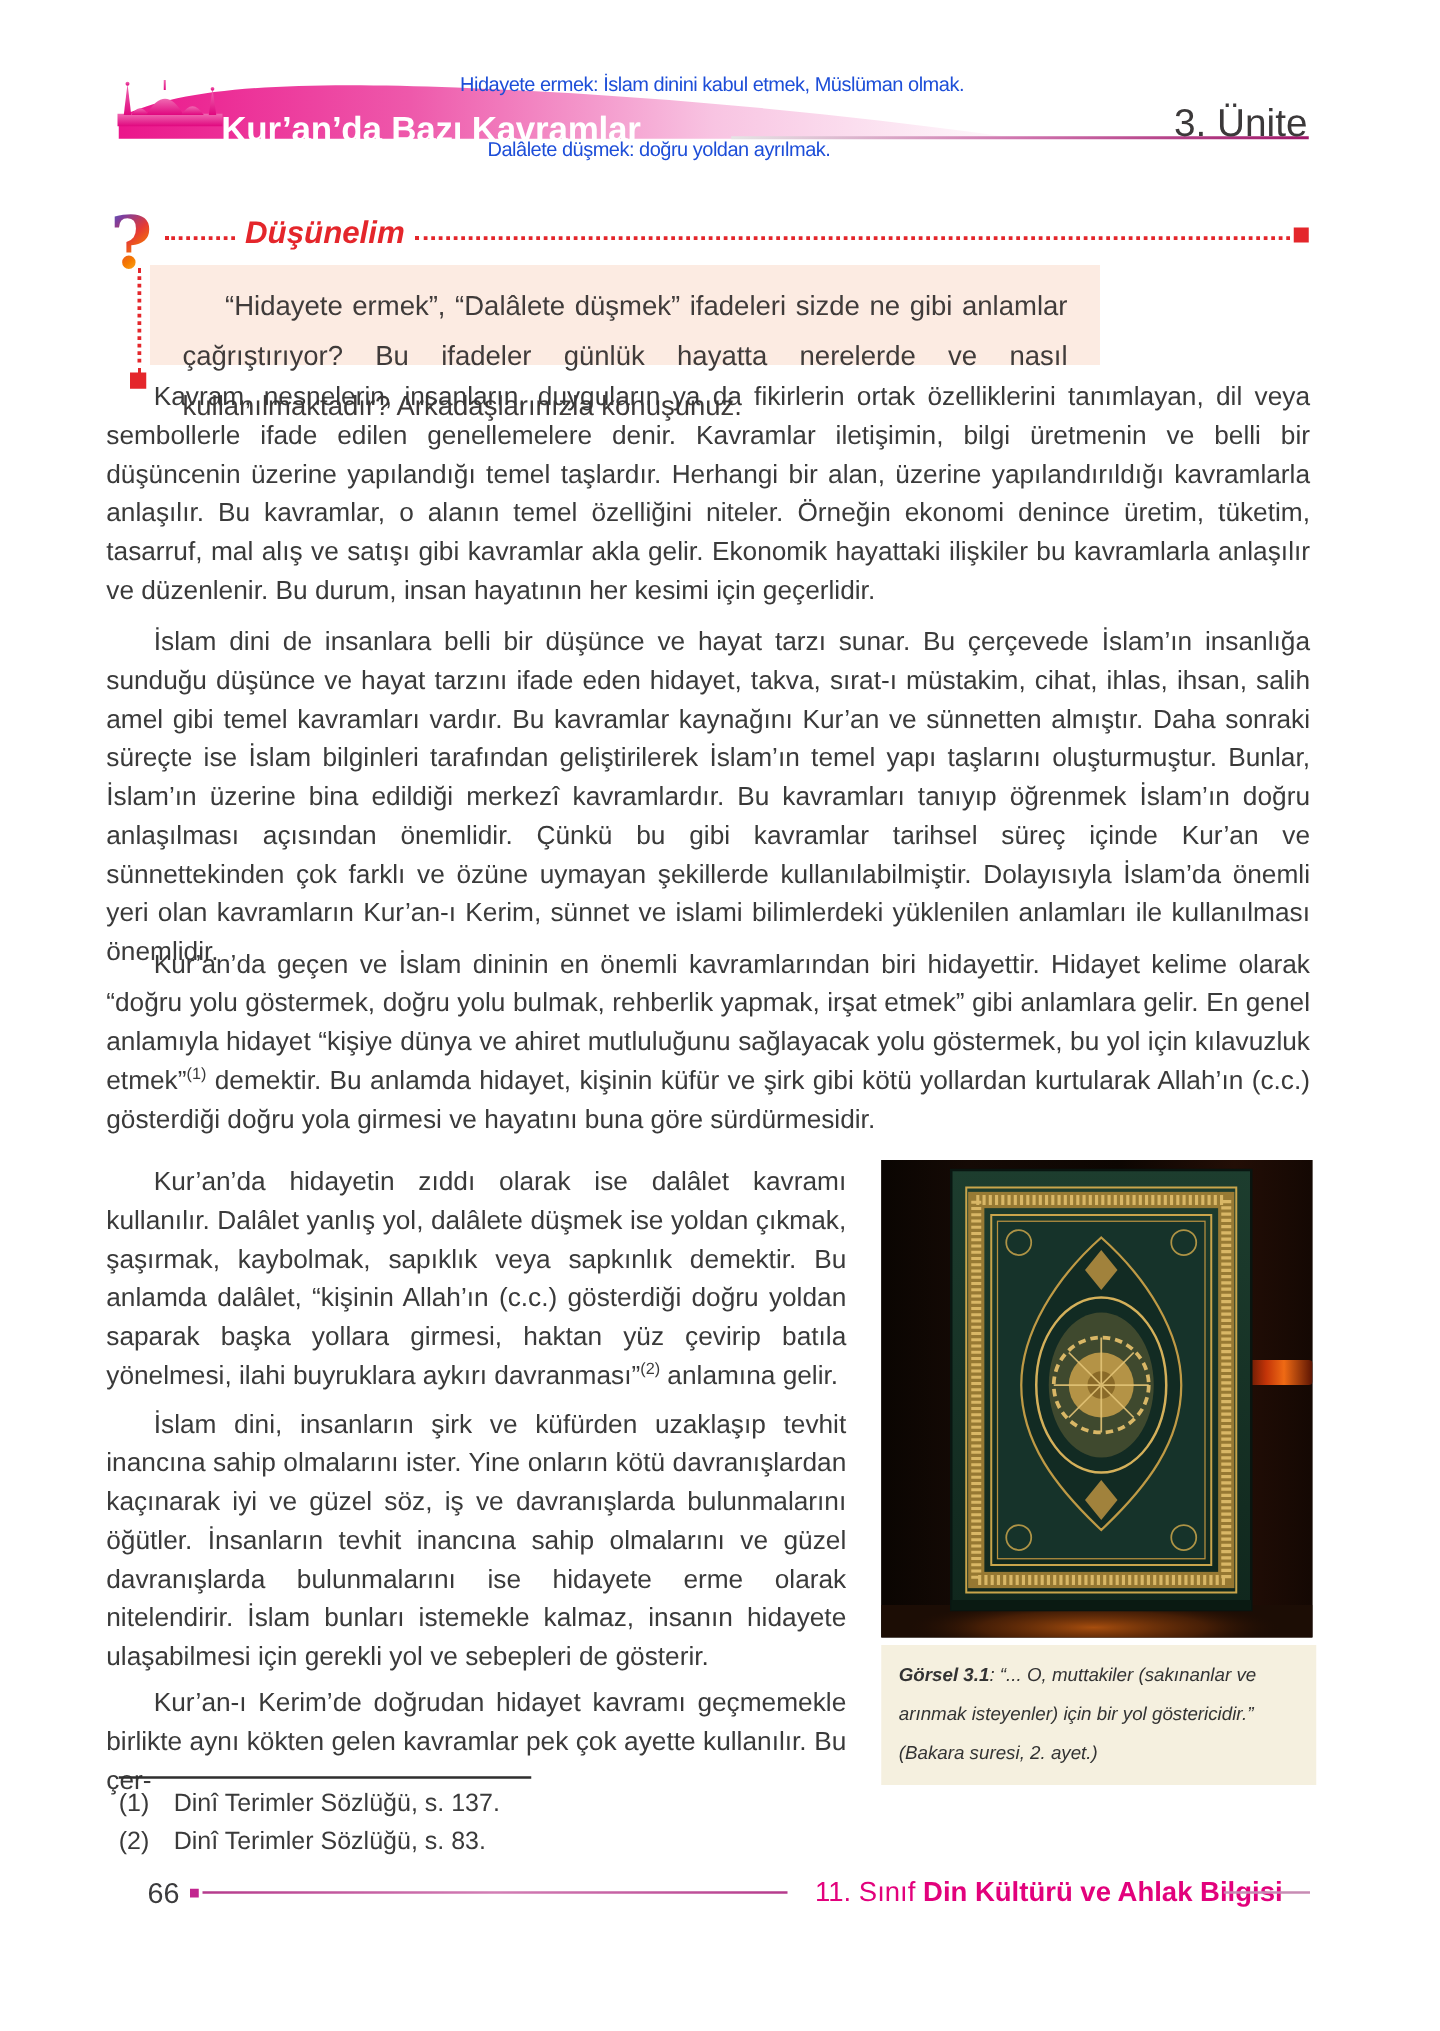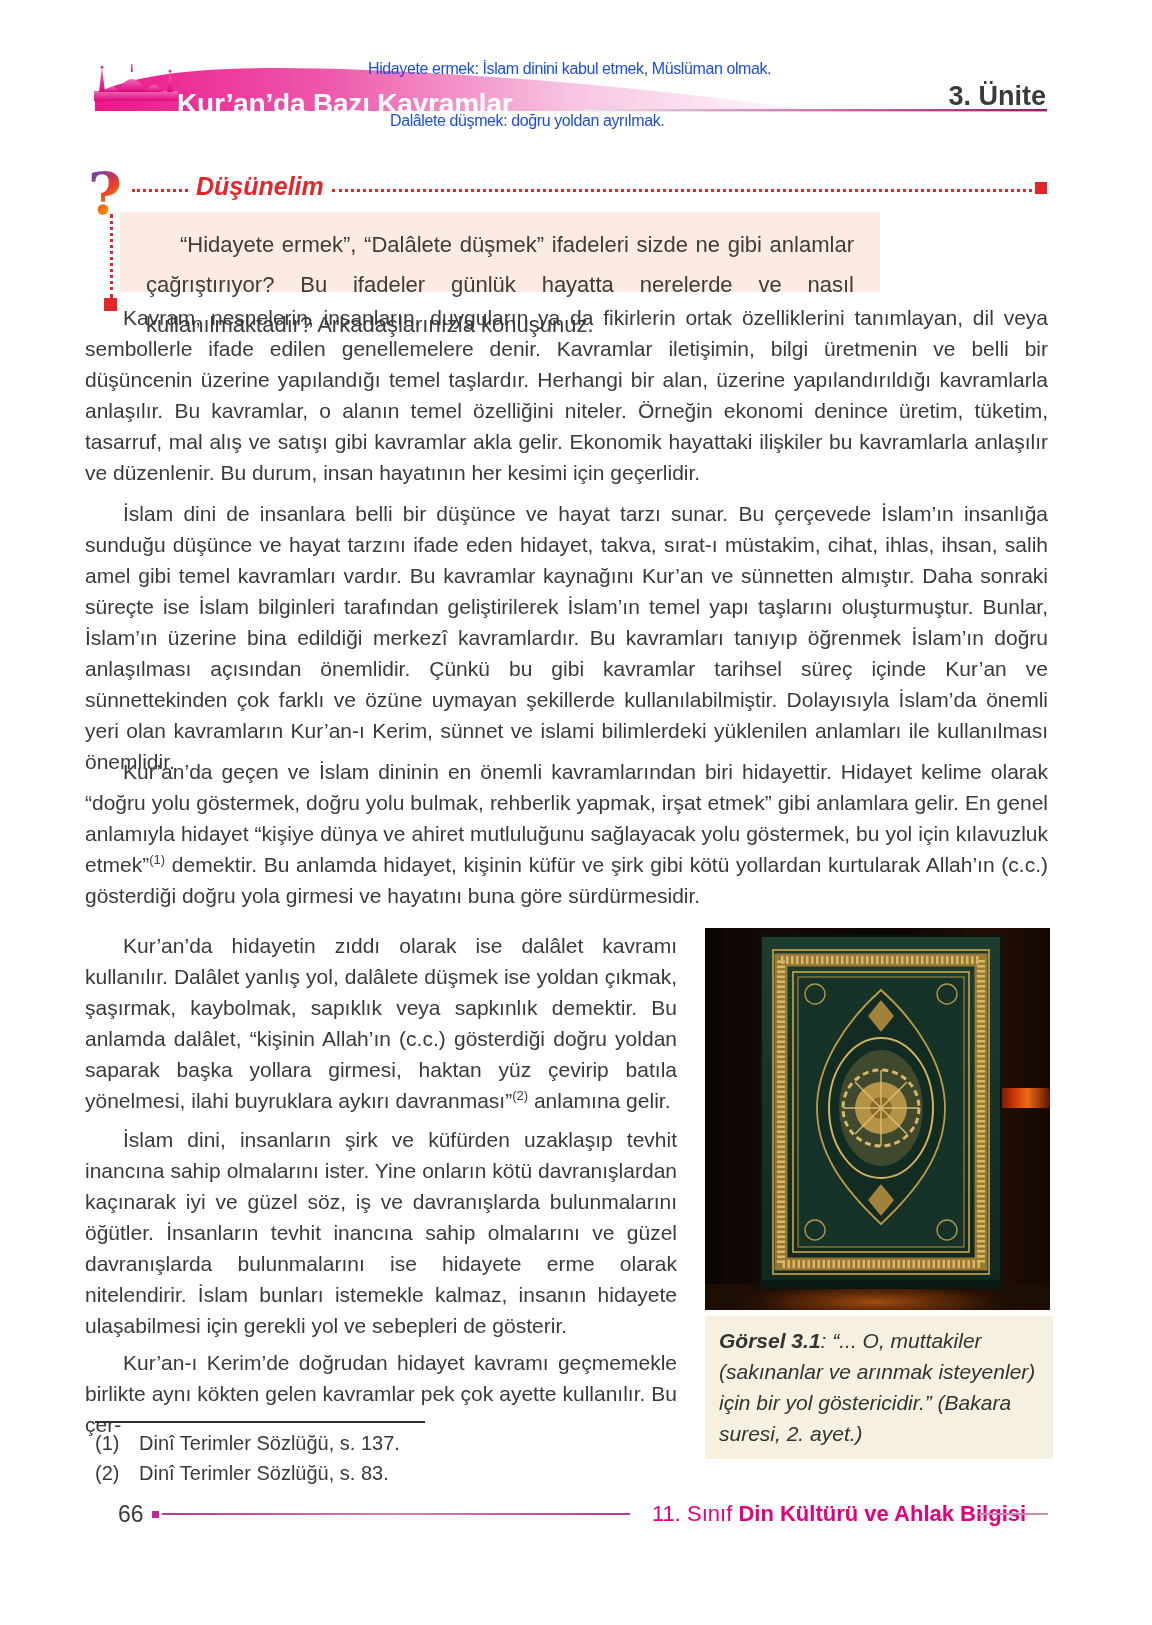--- a/index.html
+++ b/index.html
@@ -20,21 +20,21 @@
   .note-dalalete { left:390px; top:112px; }
   
   .banner { position:absolute; left:85px; top:64px; width:963px; height:52px; }
   .banner svg { position:absolute; left:0; top:0; }
   .banner-title {
     position:absolute; left:92px; top:24px; color:#ffffff;
     font-size:28px; font-weight:bold; letter-spacing:-0.2px;
   }
   .unit-label {
     position:absolute; right:2px; top:17px; color:#3c393a;
-    font-size:27px; font-weight:bold;
+    font-size:31px; font-weight:normal;
   }
   
   .heading {
     position:absolute; left:97px; top:130px; font-size:28px;
     font-weight:bold; color:#c4252b; letter-spacing:-0.3px;
   }
   
   .qmark {
     position:absolute; left:88px; top:160px; font-size:58px; font-weight:bold;
     font-family:"DejaVu Serif", serif;
@@ -76,21 +76,21 @@
   .p6 { top:1347px; }
   sup.fn { font-size:13px; vertical-align:super; line-height:0; }
   
   .figure-img {
     position:absolute; left:705px; top:928px; width:345px; height:382px;
     background:#120803;
   }
   .figure-caption {
     position:absolute; left:705px; top:1316px; width:348px;
     background:#f5f0df; padding:9px 12px 10px 14px;
-    font-size:21px; line-height:31px; font-style:italic; color:#333;
+    font-size:15px; line-height:31px; font-style:italic; color:#333;
     text-align:left;
   }
   .figure-caption .cap-label { font-weight:bold; }
   
   .fn-divider { position:absolute; left:95px; top:1421px; width:330px; border-top:2px solid #2f2f2f; }
   .footnote { position:absolute; left:95px; font-size:20px; color:#3a3a3a; }
   .fn1 { top:1432px; }
   .fn2 { top:1462px; }
   .footnote .num { display:inline-block; width:44px; }
   

